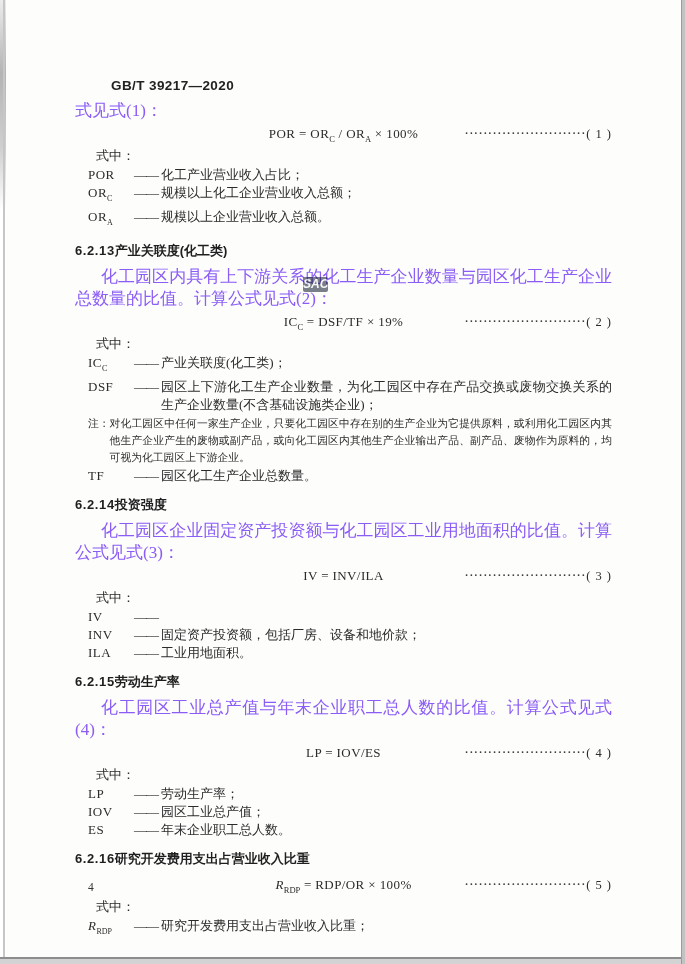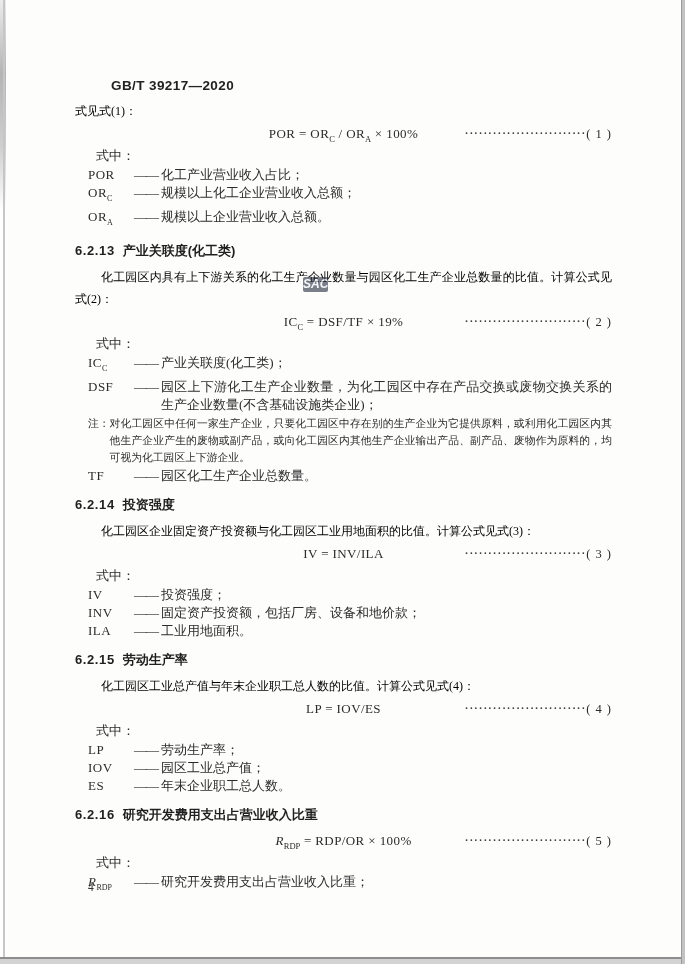--- a/index.html
+++ b/index.html
@@ -27,21 +27,21 @@
   .edge-right { position:absolute; right:0; top:0; width:3px; height:964px; background:#c2c2c2; border-left:1px solid #9b9b9b; }
 
   .content { position:absolute; left:69px; top:78px; width:537px; }
 
   .doc-header {
     font-family:"Liberation Sans","DejaVu Sans",sans-serif;
     font-weight:bold; font-size:13.5px; letter-spacing:0.4px;
     color:#222; margin-bottom:12px;margin-left:36px;
   }
 
-  .para { font-size:12px; line-height:22px; text-align:justify; color:#000000; }
+  .para { font-size:17px; line-height:22px; text-align:justify; color:#8b5cf6; }
   .para.indent { text-indent:26px; }
 
   .formula-row { position:relative; height:21px; line-height:21px; font-size:13px; text-align:center; margin:1px 0; }
   .formula-expr { letter-spacing:0.4px; white-space:pre;margin-top:17px; }
   .formula-expr sub { font-size:8.5px; letter-spacing:0; }
   .it { font-style:italic; }
   .eq-ref { position:absolute; right:0; top:0; white-space:pre; }
   .leader { font-weight:bold; font-size:11px; letter-spacing:1px; vertical-align:1px; color:#3a3a3a; }
   .eqno { font-size:12.5px; letter-spacing:1px; }
 
@@ -51,21 +51,21 @@
   .term-sym { width:46px; flex:none; letter-spacing:0.5px; white-space:pre; }
   .term-sym sub { font-size:8px; letter-spacing:0; }
   .term-dash { flex:none; margin-right:3px; letter-spacing:-1px; }
   .term-def { flex:1; text-align:justify; }
 
   .heading {
     font-family:"Liberation Sans","DejaVu Sans",sans-serif;
     font-weight:bold; font-size:13px; color:#1f1f1f;
     margin:11px 0 6px 0; line-height:18px;
   }
-  .heading-num { margin-right:8px; letter-spacing:0.6px; }
+  .heading-num { margin-right:0; letter-spacing:0.6px; }
 
   .note { display:flex; font-size:10.8px; line-height:17px; padding-left:13px; margin:1px 0; }
   .note-label { flex:none; }
   .note-text { flex:1; text-align:justify; }
 
   .watermark {
     position:absolute; left:297px; top:277px; width:25px; height:15px;
     background:#0f172a; opacity:0.55; border-radius:2px;
     color:#f0f6fb; font-family:"Liberation Sans",sans-serif;
     font-size:12px; font-weight:bold; font-style:italic;
@@ -121,21 +121,20 @@
         <span class="term-dash">——</span>
         <span class="term-def">园区化工生产企业总数量。</span>
       </div>
       <div class="heading"><span class="heading-num">6.2.14</span><span>投资强度</span></div>
       <div class="para indent">化工园区企业固定资产投资额与化工园区工业用地面积的比值。计算公式见式(3)：</div>
       <div class="formula-row"><span class="formula-expr"><span>IV = INV/ILA</span></span><span class="eq-ref"><span class="leader">··························</span><span class="eqno">( 3 )</span></span></div>
       <div class="fml-label">式中：</div>
       <div class="term">
         <span class="term-sym"><span>IV</span></span>
         <span class="term-dash">——</span>
-        <span class="term-def">投资强度；</span>
       </div>
       <div class="term">
         <span class="term-sym"><span>INV</span></span>
         <span class="term-dash">——</span>
         <span class="term-def">固定资产投资额，包括厂房、设备和地价款；</span>
       </div>
       <div class="term">
         <span class="term-sym"><span>ILA</span></span>
         <span class="term-dash">——</span>
         <span class="term-def">工业用地面积。</span>

